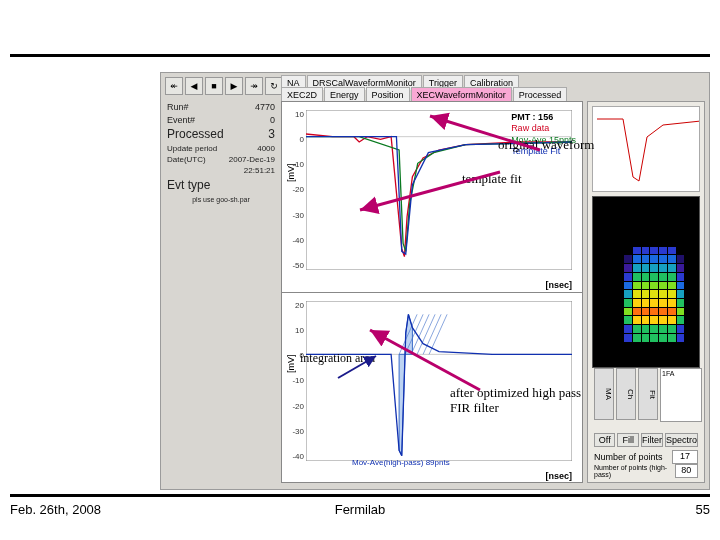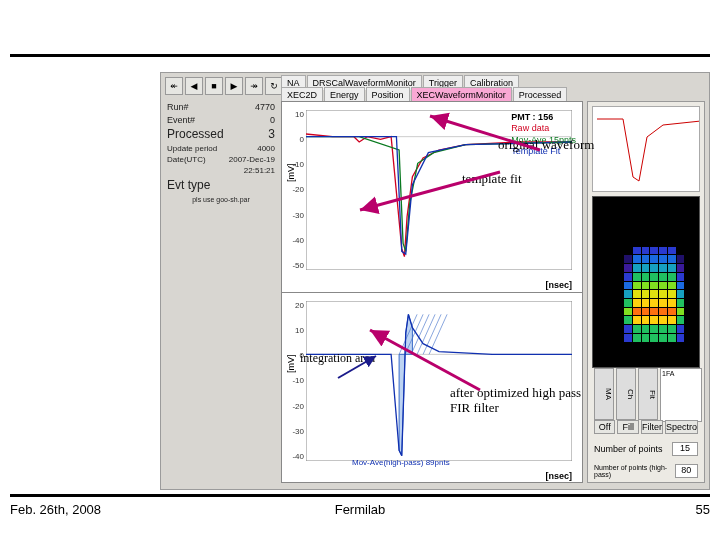--- a/index.html
+++ b/index.html
@@ -38,21 +38,21 @@
 .legend .mov{color:#0a7a20}
 .legend .fit{color:#1030b0}
 .sidepanel{position:absolute;left:426px;top:28px;width:116px;height:380px;background:#eceae4;border:1px solid #999}
 .mini{position:relative;margin:4px;height:84px;background:#fff;border:1px solid #aaa}
 .heat{position:relative;margin:4px;height:170px;background:#000;border:1px solid #555}
 .heat .grid{position:absolute;left:14px;top:6px;width:86px;height:156px;display:grid;grid-template-columns:repeat(10,1fr);grid-template-rows:repeat(18,1fr);gap:1px}
 .heat .cell{width:100%;height:100%}
 .sidectl{position:absolute;left:6px;bottom:4px;right:6px;font-size:9px}
 .sidectl .btns{display:flex;gap:2px;margin:3px 0}
 .sidectl .btns .b{flex:1;background:#e6e6e2;border:1px solid #999;text-align:center;padding:1px 0}
-.sidectl .frow{display:flex;justify-content:space-between;align-items:center;margin-top:8px}
+.sidectl .frow{display:flex;justify-content:space-between;align-items:center;margin-top:0}
 .sidectl .frow .v{width:24px;height:12px;border:1px solid #999;background:#fff;text-align:center}
 .annot{position:absolute;font-size:13px;color:#000;font-family:Verdana;line-height:1.15}
 .arrow{position:absolute}
 </style>
 </head>
 <body>
 
 <div class="slide">
   <div class="hr1"></div>
 
@@ -366,21 +366,21 @@
       </div>
       <div class="sidectl">
         <div class="btns">
           <div class="b">Off</div>
           <div class="b">Fill</div>
           <div class="b">Filter</div>
           <div class="b">Spectro</div>
         </div>
         <div class="frow">
             <span>Number of points</span>
-            <span class="v">15</span>
+            <span class="v">17</span>
           </div>
         <div class="frow">
             <span style="font-size:7px">Number of points (high-pass)</span>
             <span class="v">80</span>
           </div>
       </div>
     </div>
   </div>
 
   <div class="annot" style="left:498px;top:138px">original waveform</div>

